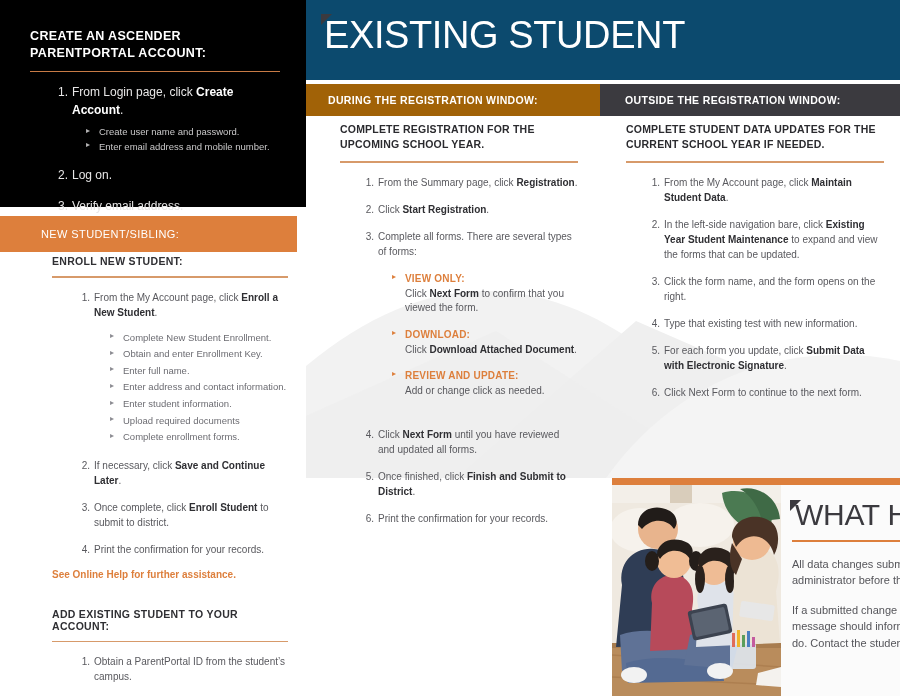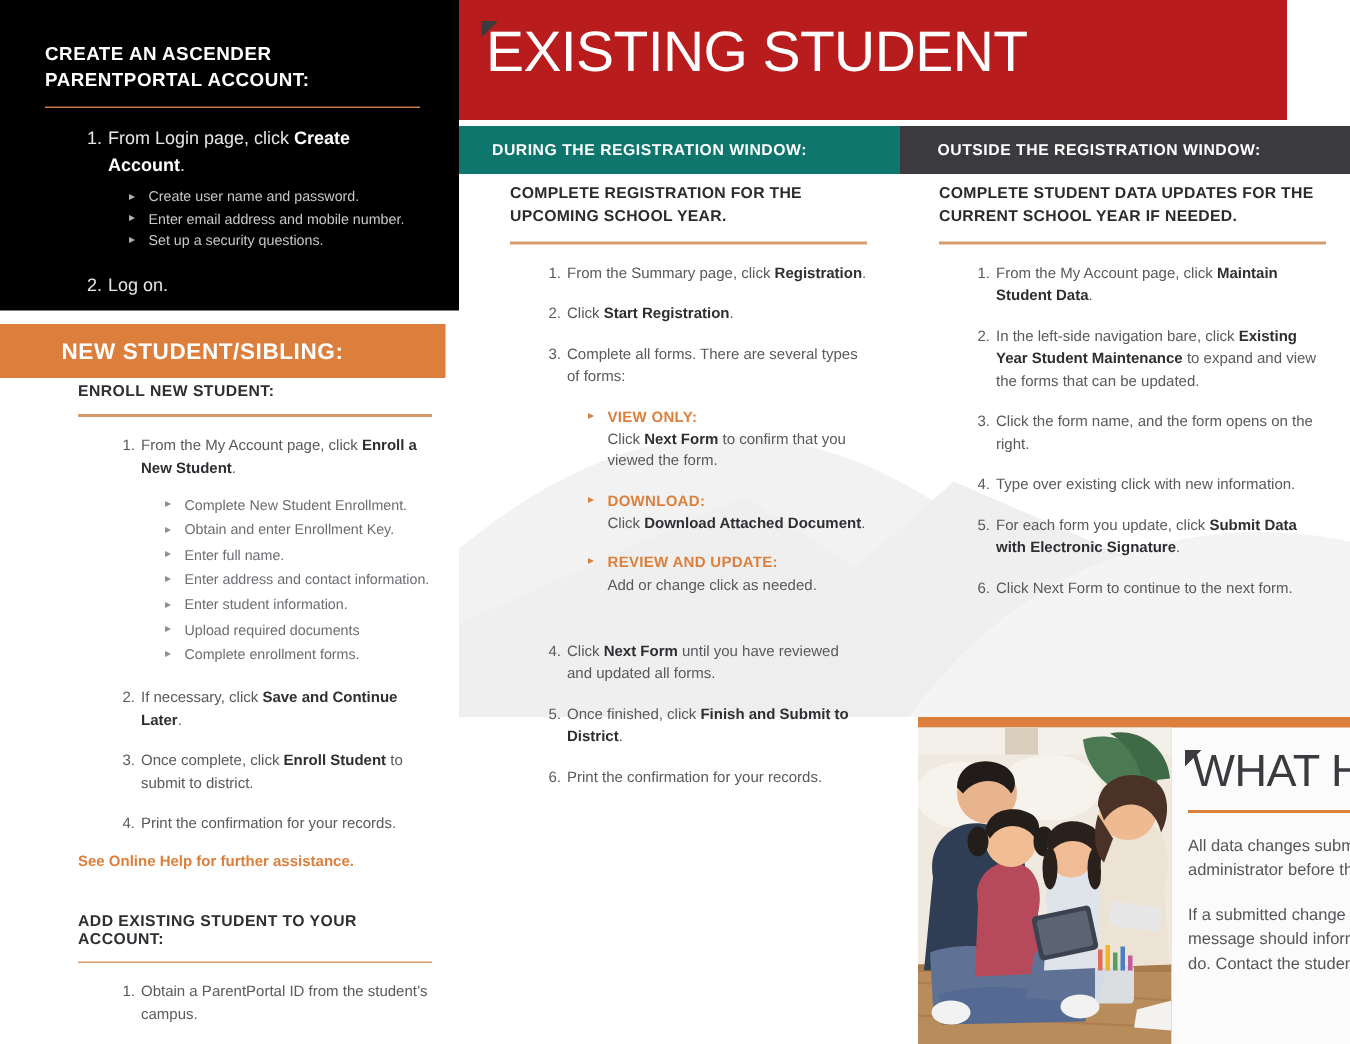--- a/index.html
+++ b/index.html
@@ -114,22 +114,22 @@
     position: absolute;
     left: 0;
     width: 297px;
     height: 36px;
     background: #dd7f3c;
     display: flex;
     align-items: center;
   }
   .orange-band .ob-label {
     color: #ffffff;
-    font-size: 15px;
-    font-weight: bold;
+    font-size: 11px;
+    font-weight: normal;
     letter-spacing: 0.4px;
     padding-left: 41px;
     text-transform: uppercase;
   }
   #left-orange-band { top: 216px; }
 
   .left-body {
     position: absolute;
     left: 0;
     top: 255px;
@@ -162,23 +162,23 @@
 
   
   .right-area {
     position: absolute;
     left: 306px; top: 0;
     width: 594px;
     height: 696px;
   }
   .hero {
     position: relative;
-    width: 552px;
+    width: 594px;
     height: 80px;
-    background: #b91c1c;
+    background: #0c4a6e;
   }
   .hero-title {
     position: absolute;
     left: 18px;
     top: 14px;
     font-size: 38px;
     color: #ffffff;
     letter-spacing: -0.4px;
     font-weight: normal;
   }
@@ -196,21 +196,21 @@
     left: 0;
     width: 594px;
     height: 32px;
     display: flex;
   }
   .band {
     display: flex;
     align-items: center;
     height: 32px;
   }
-  .band-during { width: 294px; background: #0f766e; }
+  .band-during { width: 294px; background: #a16207; }
   .band-outside { width: 300px; background: #3b3a3f; }
   .band .b-label {
     color: #ffffff;
     font-size: 10.5px;
     font-weight: bold;
     letter-spacing: 0.35px;
     padding-left: 22px;
     text-transform: uppercase;
   }
   .band-outside .b-label { padding-left: 25px; }
@@ -350,21 +350,20 @@
   <div class="left-col">
 
     <div class="dark-panel">
       <div class="dark-panel-inner">
         <div class="dp-title">CREATE AN ASCENDER PARENTPORTAL ACCOUNT:</div>
         <div class="rule-orange"></div>
         <ol class="steps" id="create-steps">
             <li><span>From Login page, click </span><b>Create Account</b><span>.</span><ul class="bullets">
                 <li>Create user name and password.</li>
                 <li>Enter email address and mobile number.</li>
-                <li>Set up a security questions.</li>
               </ul></li>
             <li><span>Log on.</span></li>
             <li><span>Verify email address.</span></li>
           </ol>
       </div>
     </div>
 
     <div class="orange-band" id="left-orange-band">
       <span class="ob-label">NEW STUDENT/SIBLING:</span>
     </div>
@@ -451,21 +450,21 @@
           </ol>
       </div>
 
       <div class="col col-outside">
         <div class="col-head">COMPLETE STUDENT DATA UPDATES FOR THE CURRENT SCHOOL YEAR IF NEEDED.</div>
         <div class="rule-orange light"></div>
         <ol class="steps" id="outside-steps">
             <li><span>From the My Account page, click </span><b>Maintain Student Data</b><span>.</span></li>
             <li><span>In the left-side navigation bare, click </span><b>Existing Year Student Maintenance</b><span> to expand and view the forms that can be updated.</span></li>
             <li><span>Click the form name, and the form opens on the right.</span></li>
-            <li><span>Type over existing click with new information.</span></li>
+            <li><span>Type that existing test with new information.</span></li>
             <li><span>For each form you update, click </span><b>Submit Data with Electronic Signature</b><span>.</span></li>
             <li><span>Click Next Form to continue to the next form.</span></li>
           </ol>
       </div>
 
     </div>
 
     <div class="bottom">
       <div class="bottom-topbar"></div>
 

